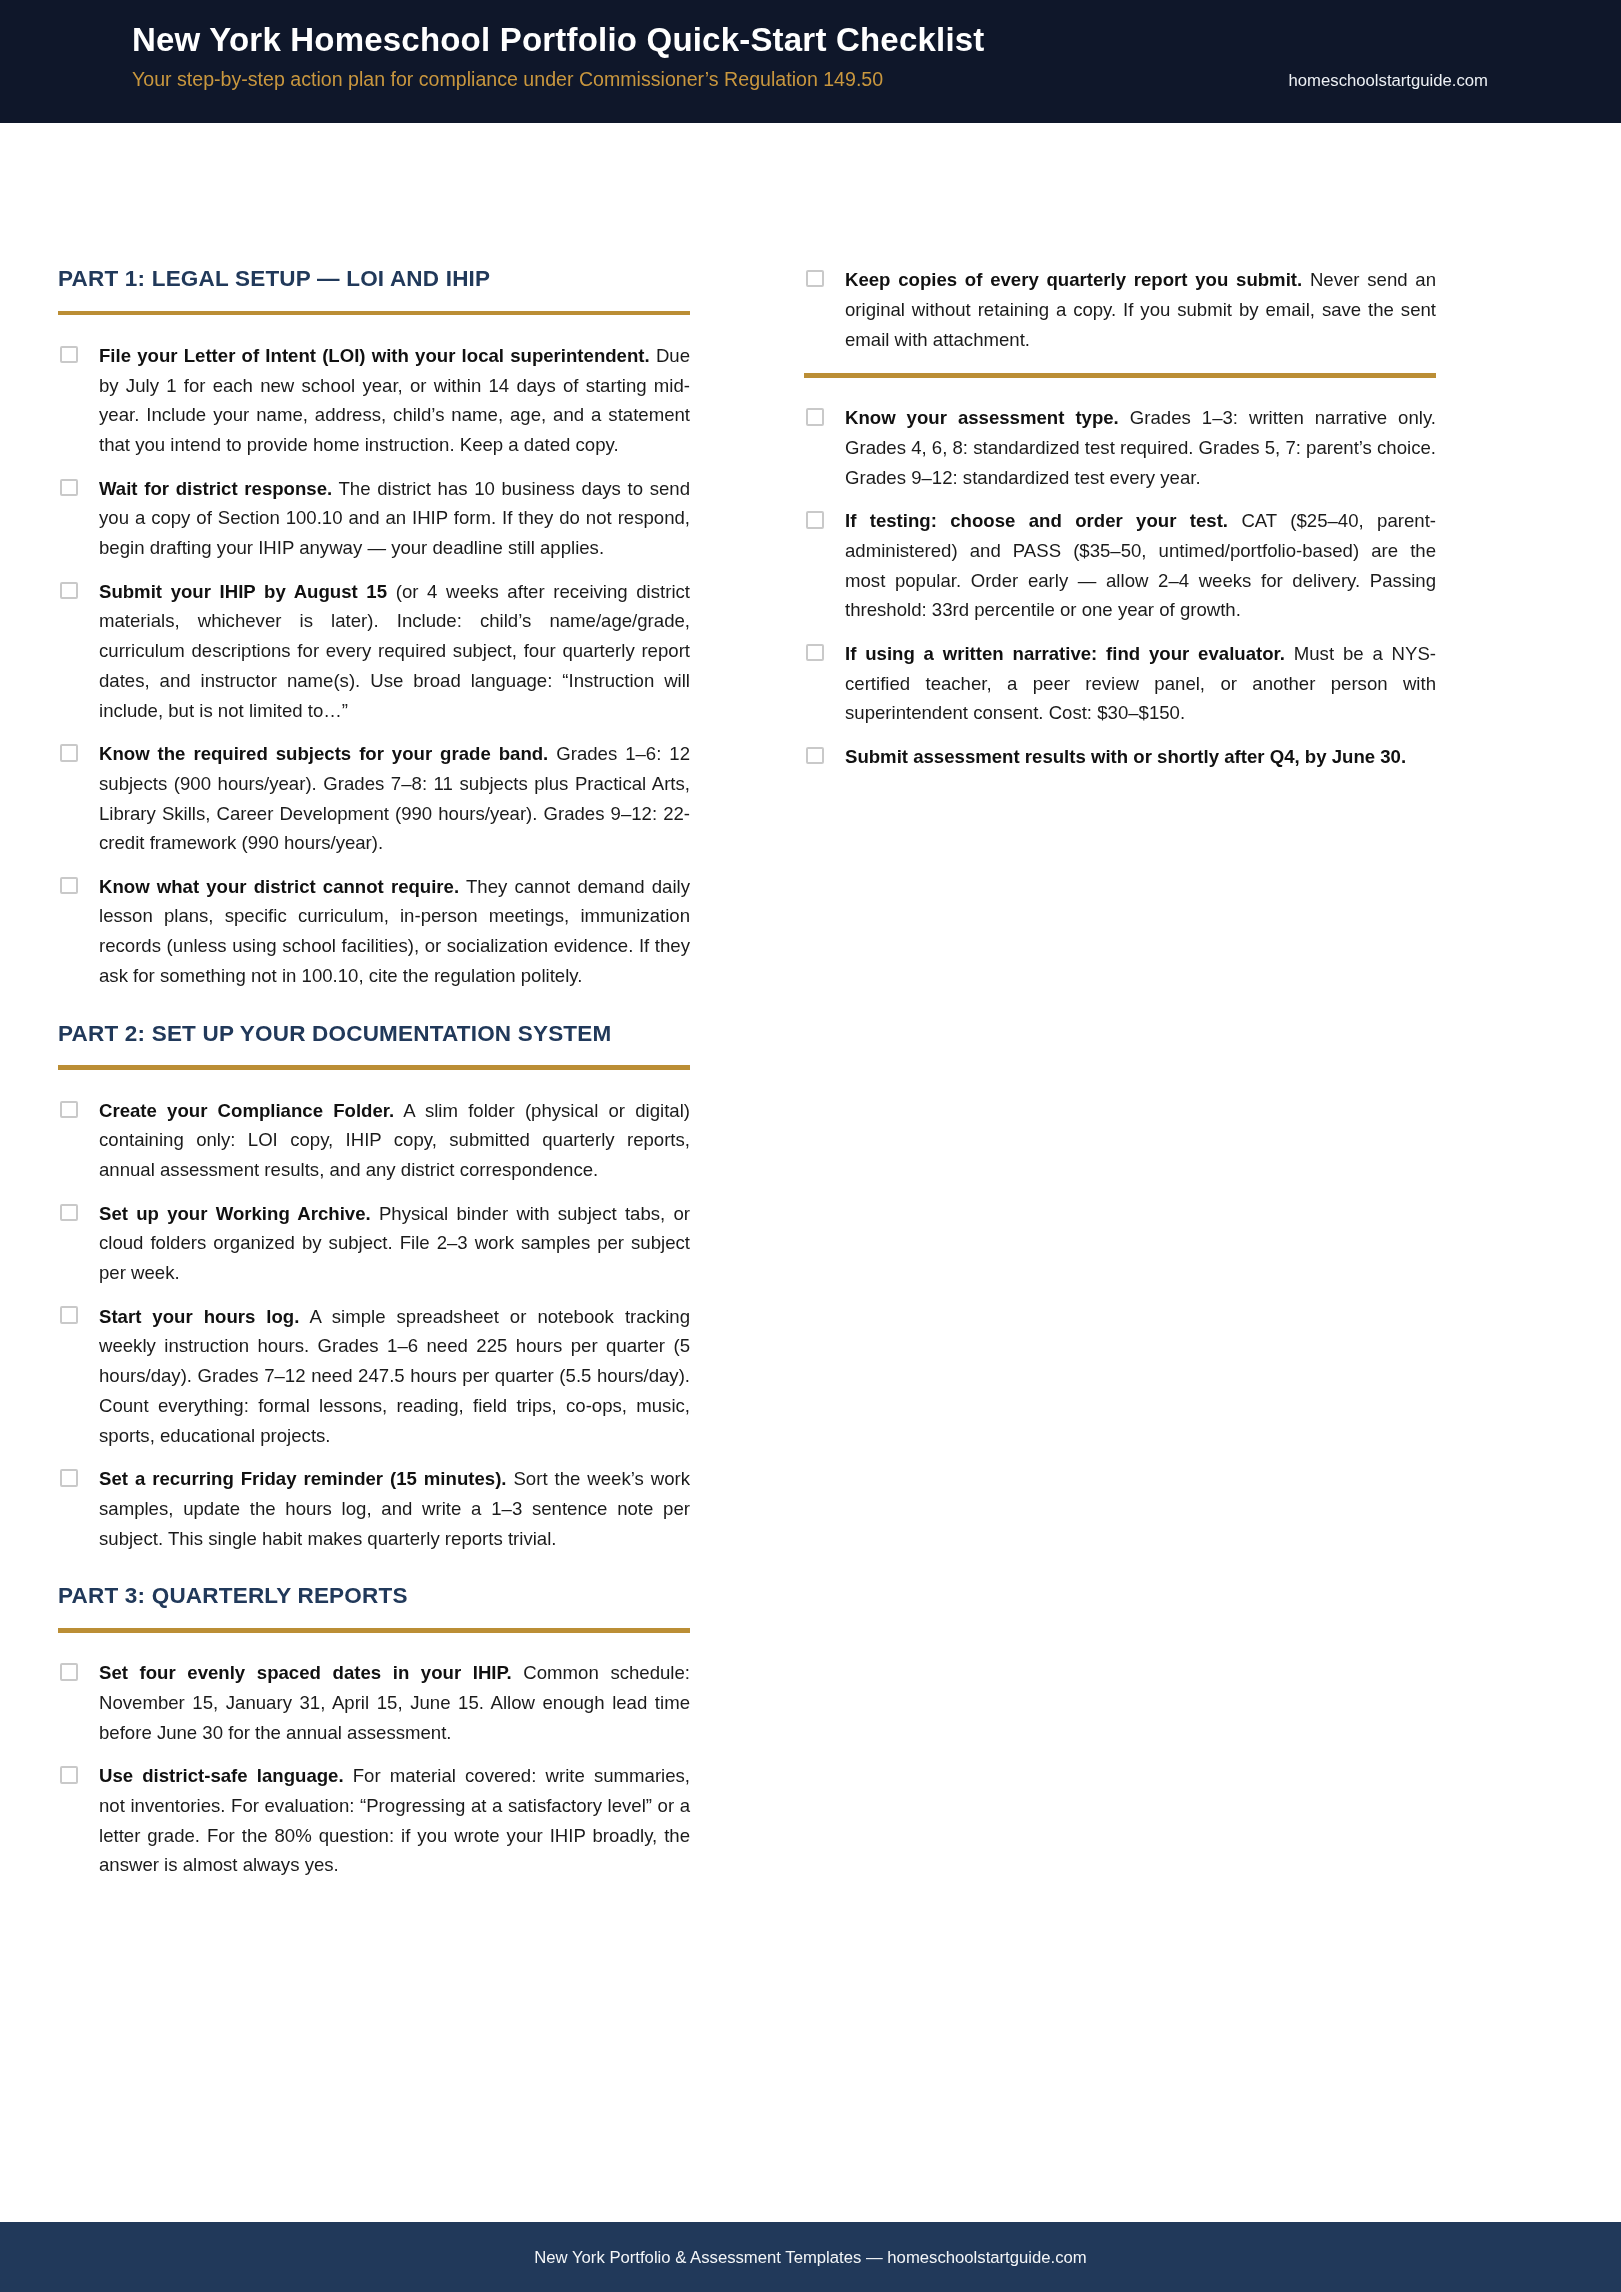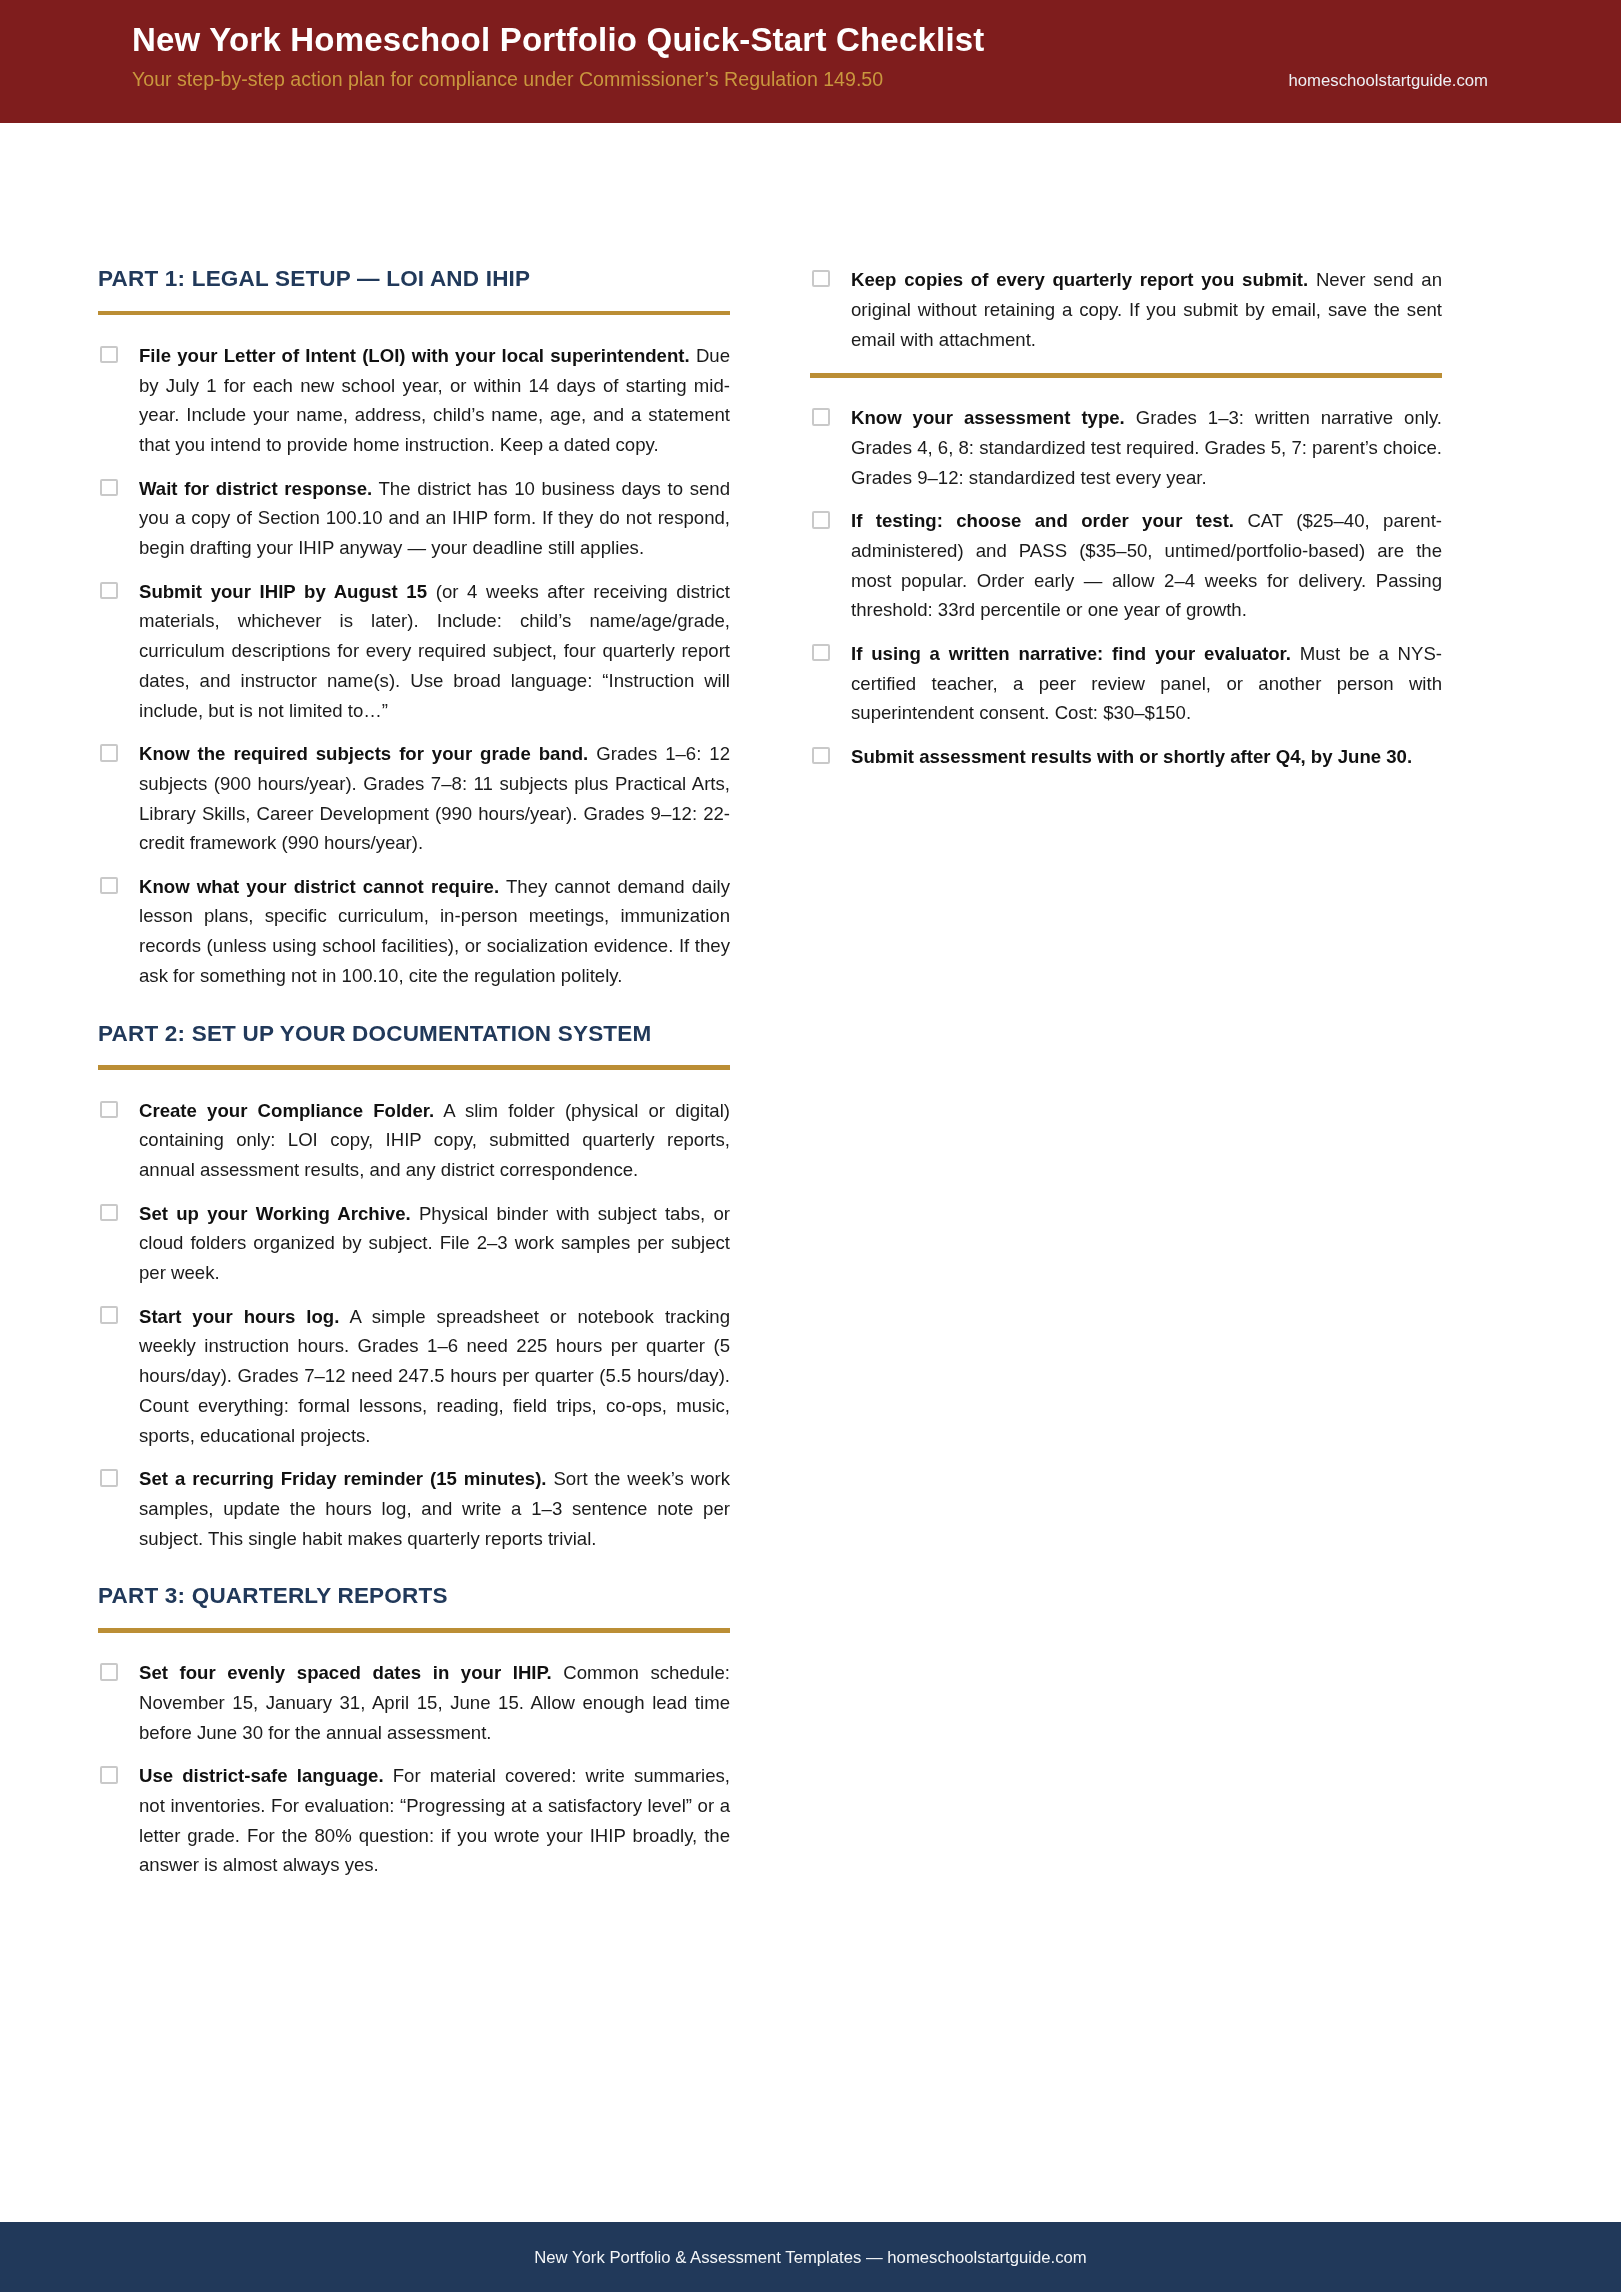--- a/index.html
+++ b/index.html
@@ -8,21 +8,21 @@
     width: 1621px;
     height: 2293px;
     position: relative;
     background: #ffffff;
     font-family: "Liberation Sans", sans-serif;
     color: #1b1b1b;
   }
   
   .page-header {
     height: 123px;
-    background: #7f1d1d;
+    background: #0f172a;
     padding: 20.6px 133px 0 132px;
   }
   .doc-title {
     margin: 0;
     color: #ffffff;
     font-size: 33px;
     font-weight: bold;
     letter-spacing: 0.2px;
     line-height: 1.15;
   }
@@ -31,22 +31,22 @@
     justify-content: space-between;
     align-items: baseline;
     margin-top: 9.8px;
   }
   .doc-subtitle { color: #c9973e; font-size: 19.6px; }
   .site-url { color: #eef1f5; font-size: 16.7px; }
 
   
   .main {
     display: flex;
-    gap: 80px;
-    padding: 142px 122px 0 98px;
+    gap: 114px;
+    padding: 142px 122px 0 58px;
   }
   .col { width: 632px; flex: 0 0 632px; }
 
   .part-heading {
     margin: 29px 0 0 0;
     color: #21395a;
     font-size: 22.5px;
     font-weight: bold;
     letter-spacing: 0.2px;
     line-height: 1.2;

